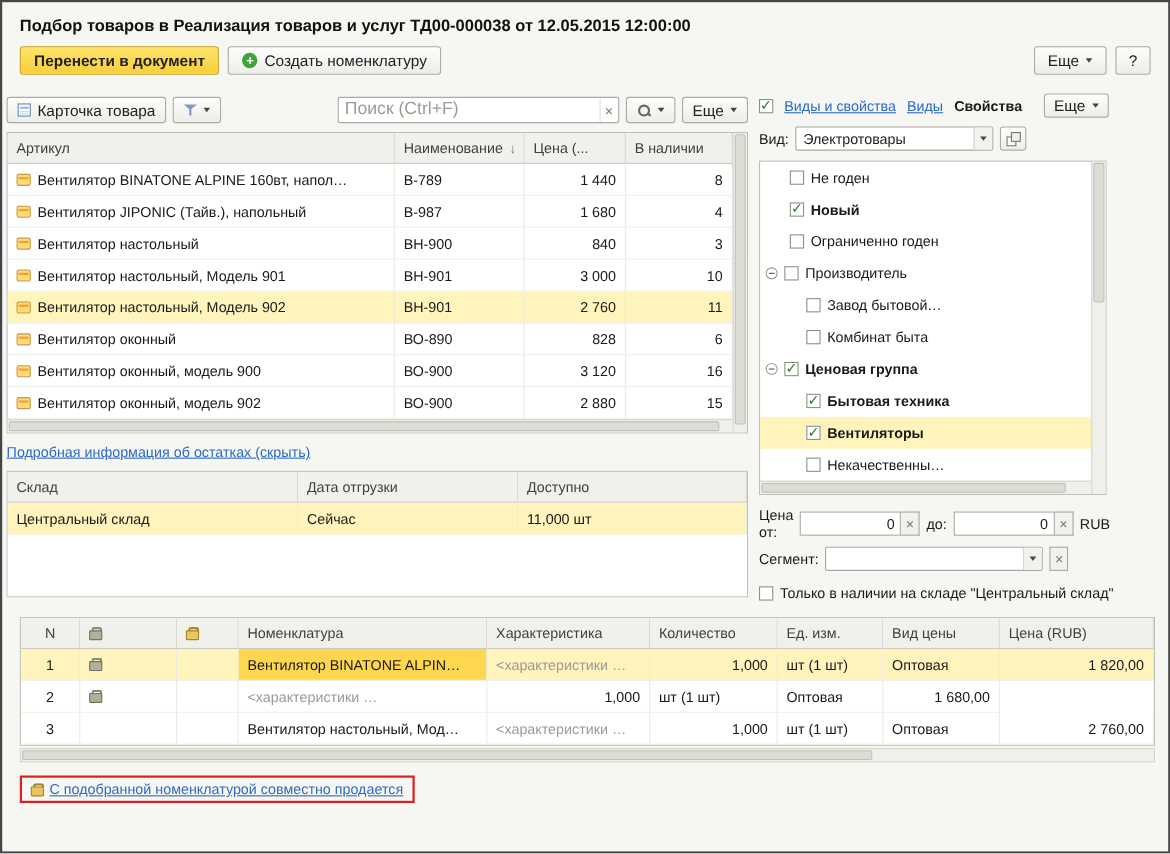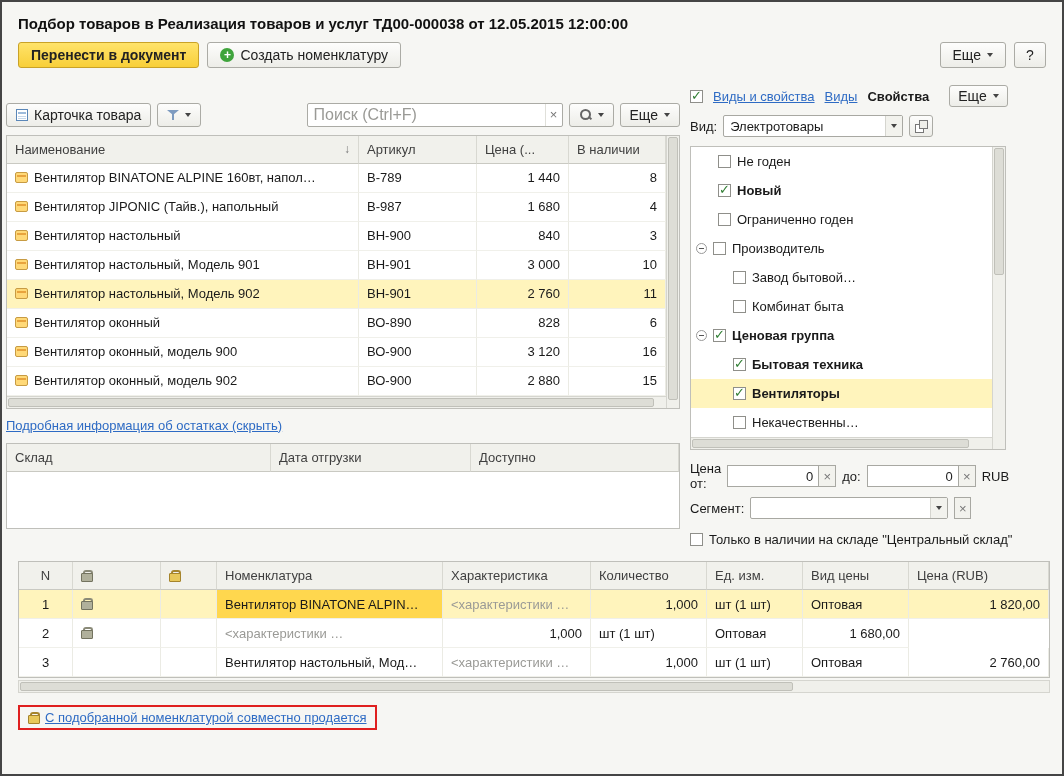--- a/index.html
+++ b/index.html
@@ -188,25 +188,25 @@
         </button>
         <button class="btn small">
           <span>Еще</span>
           <span class="arrow-down"></span>
         </button>
       </div>
 
       <div class="tbl ptable" style="margin-top:8px;">
         <div class="pt-main">
           <div class="pt-grid">
+            <div class="hdr-cell">Артикул</div>
             <div class="hdr-cell name-flex">
               <span>Наименование</span>
               <span class="sort-arrow">↓</span>
             </div>
-            <div class="hdr-cell">Артикул</div>
             <div class="hdr-cell">Цена (...</div>
             <div class="hdr-cell">В наличии</div>
           </div>
           <div id="products-body">
               <div class="pt-grid pt-row">
     <div class="cell name-flex">
       <span class="item-icon"></span>
       <span>Вентилятор BINATONE ALPINE 160вт, напол…</span>
     </div>
     <div class="cell">В-789</div>
@@ -286,20 +286,25 @@
           </div>
       </div>
 
       <div class="link-row"><span class="link">Подробная информация об остатках (скрыть)</span></div>
 
       <div class="tbl" style="margin-top:8px; width:674px;">
         <div class="stock-grid">
           <div class="hdr-cell">Склад</div>
           <div class="hdr-cell">Дата отгрузки</div>
           <div class="hdr-cell">Доступно</div>
+        </div>
+        <div class="stock-grid stock-row">
+          <div class="cell">Центральный склад</div>
+          <div class="cell">Сейчас</div>
+          <div class="cell">11,000 шт</div>
         </div>
         <div class="stock-filler"></div>
       </div>
 
     </div>
 
     <div class="right-col">
 
       <div class="right-top">
         <span class="cb checked"></span>

